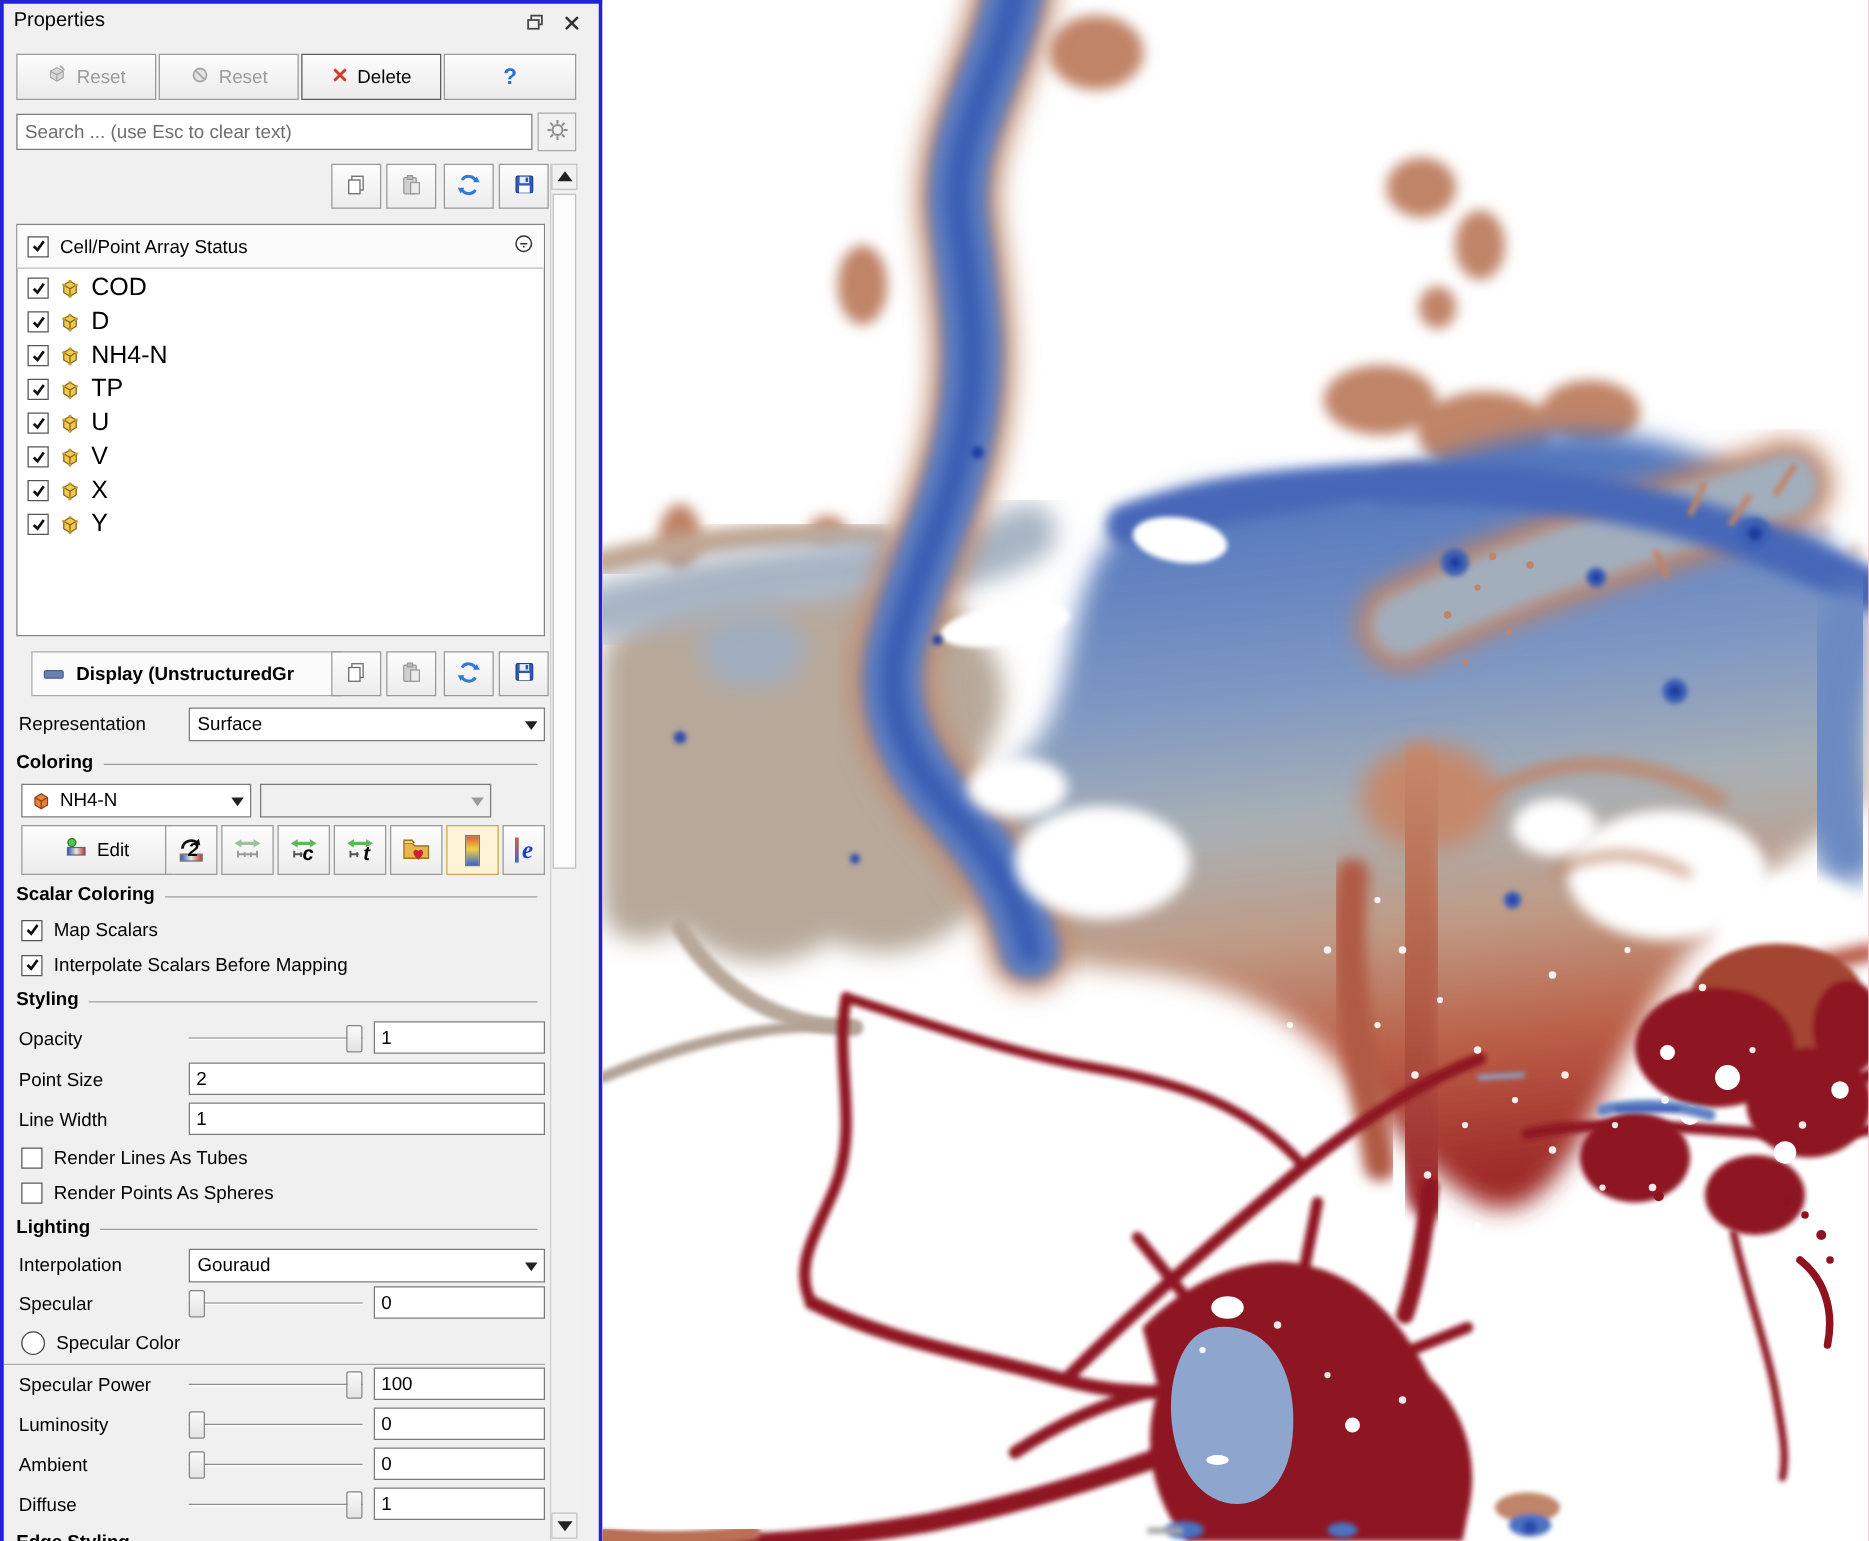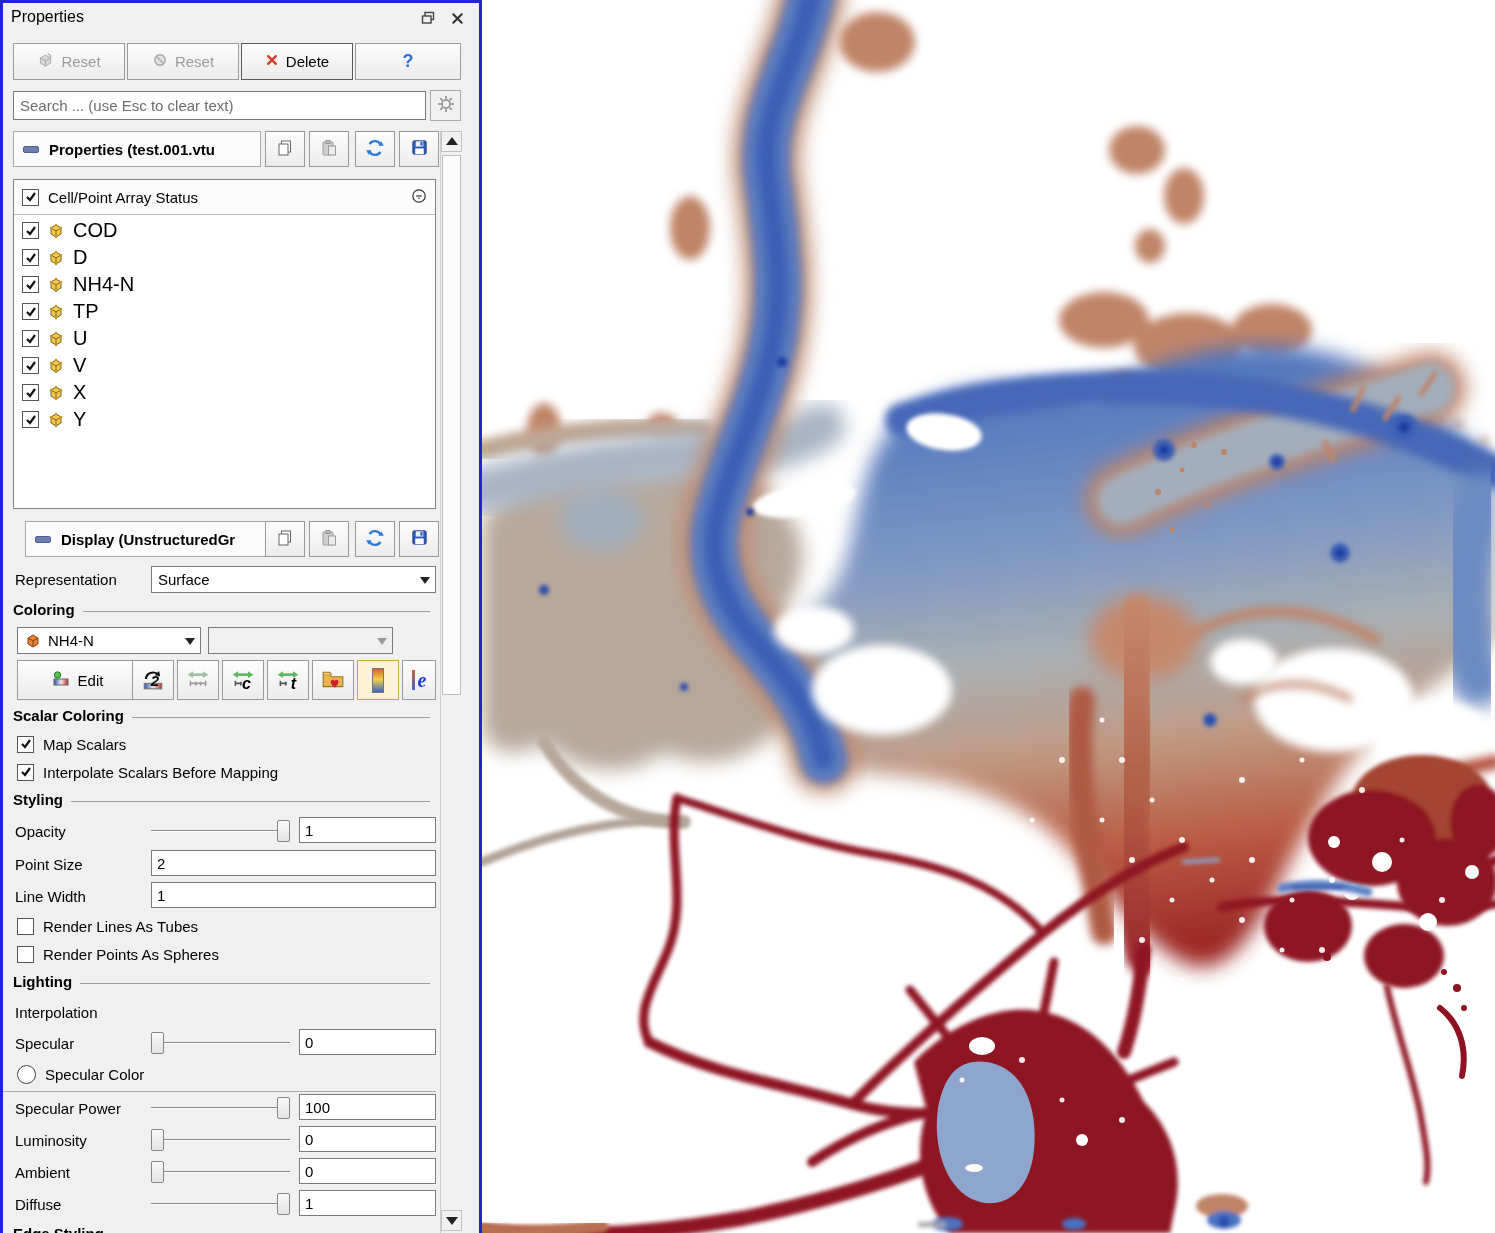--- a/index.html
+++ b/index.html
@@ -120,24 +120,20 @@
     </button>
 
     <input class="search" placeholder="Search ... (use Esc to clear text)" style="">
     <button class="gearbtn">
       <span><svg width="20" height="20" viewBox="0 0 20 20" fill="none" stroke="#8b8b8b" stroke-width="1.6">
             <circle cx="10" cy="10" r="4"></circle>
             <path d="M10 2v3M10 15v3M2 10h3M15 10h3M4.3 4.3l2.1 2.1M13.6 13.6l2.1 2.1M15.7 4.3l-2.1 2.1M6.4 13.6l-2.1 2.1"></path>
           </svg></span>
     </button>
 
-    <div class="sechdr" style="top:128px;">
-      <span class="collapse"></span>
-      <span>Properties (test.001.vtu</span>
-    </div>
     <button class="ibtn" style="left:262px;top:128px;">
       <span><svg width="20" height="20" viewBox="0 0 20 20">
             <rect x="6.5" y="3" width="9" height="11" fill="#fff" stroke="#666"></rect>
             <rect x="4" y="6" width="9" height="11" fill="#fff" stroke="#666"></rect>
           </svg></span>
     </button>
     <button class="ibtn" style="left:306px;top:128px;">
       <span><svg width="20" height="20" viewBox="0 0 20 20">
             <rect x="4" y="4" width="10" height="13" rx="1" fill="#cfcfcf" stroke="#9a9a9a"></rect>
             <rect x="7" y="2.5" width="4" height="3" fill="#bdbdbd" stroke="#9a9a9a"></rect>
@@ -490,20 +486,26 @@
     </div>
     <div class="chkrow" style="top:941px;">
       <span class="chk"></span>
       <span>Render Points As Spheres</span>
     </div>
 
     <div class="hdg" style="top:970px;">
         <span>Lighting</span>
       </div>
     <span class="flabel" style="top:996px;">Interpolation</span>
+    <div class="combo" style="left:148px;top:996px;width:285px;">
+      <span class="ctext">Gouraud</span>
+      <span class="arrowzone">
+          <span class="tri-down"></span>
+        </span>
+    </div>
     <span class="flabel" style="top:1027px;">Specular</span>
     <div class="slider" style="left:148px;top:1029px;">
       <div class="track"></div>
         <div class="handle" style="left:0;"></div>
     </div>
     <input class="tin" style="left: 296px; top: 1026px; width: 137px;" value="0">
     <div class="chkrow" style="top:1061px;">
       <span class="radio"></span>
       <span>Specular Color</span>
     </div>

